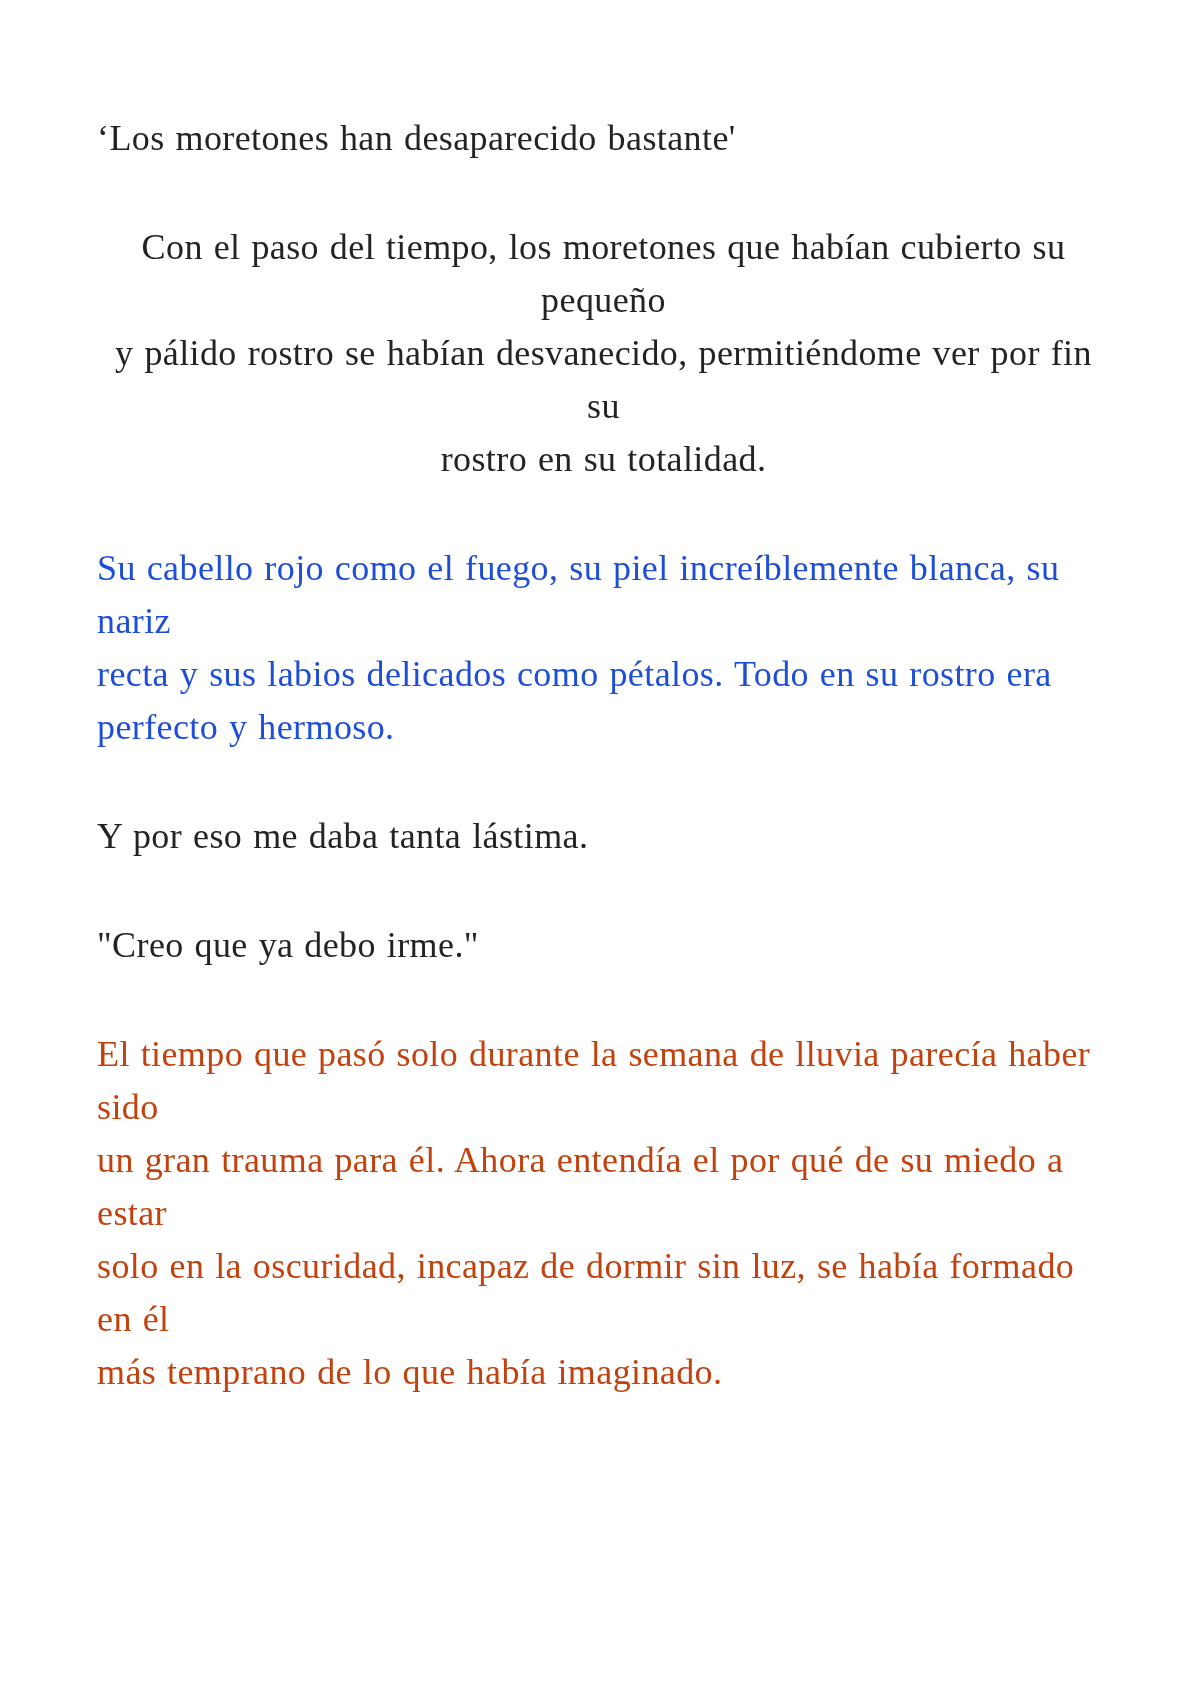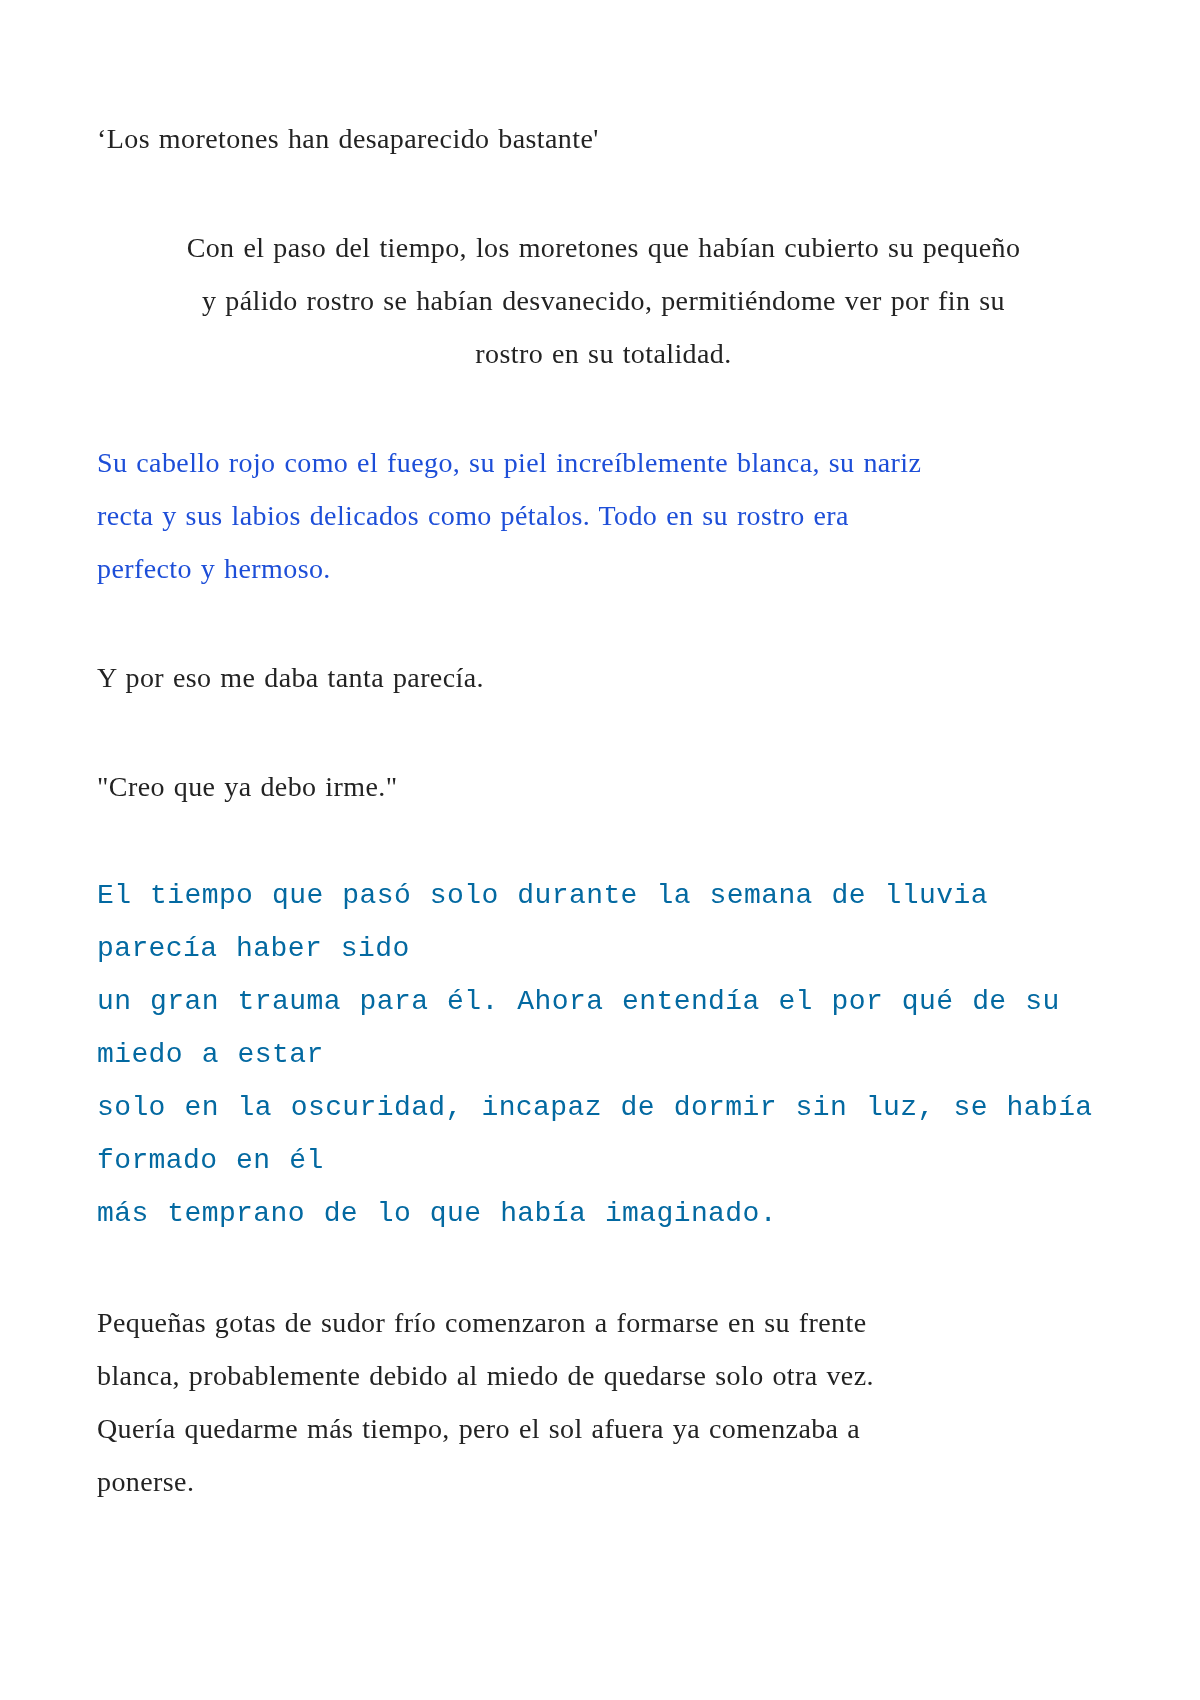--- a/index.html
+++ b/index.html
@@ -14,21 +14,21 @@
   }
   .page {
     box-sizing: border-box;
     width: 1200px;
     min-height: 1700px;
     padding: 112px 90px 40px 97px;
     background: #ffffff;
   }
   .chapter-text p {
     font-family: "Liberation Serif", "DejaVu Serif", serif;
-    font-size: 28px;
+    font-size: 36px;
     line-height: 53px;
     letter-spacing: 0.4px;
     word-spacing: 1.5px;
     color: #232323;
     margin: 0 0 56px 0;
     white-space: pre-line;
   }
   .chapter-text p:last-child {
     margin-bottom: 0;
   }
@@ -38,24 +38,20 @@
 
 <div class="page">
   <div class="chapter-text">
       <p style="color: rgb(35, 35, 35);">‘Los moretones han desaparecido bastante'</p>
       <p style="color: rgb(35, 35, 35); text-align: center;">Con el paso del tiempo, los moretones que habían cubierto su pequeño
 y pálido rostro se habían desvanecido, permitiéndome ver por fin su
 rostro en su totalidad.</p>
       <p style="color: #1d4ed8;">Su cabello rojo como el fuego, su piel increíblemente blanca, su nariz
 recta y sus labios delicados como pétalos. Todo en su rostro era
 perfecto y hermoso.</p>
-      <p style="color: rgb(35, 35, 35);">Y por eso me daba tanta parecía.</p>
+      <p style="color: rgb(35, 35, 35);">Y por eso me daba tanta lástima.</p>
       <p style="color: rgb(35, 35, 35);">"Creo que ya debo irme."</p>
-      <p style="color: #0369a1; font-family: Liberation Mono, monospace;">El tiempo que pasó solo durante la semana de lluvia parecía haber sido
+      <p style="color: #c2410c;">El tiempo que pasó solo durante la semana de lluvia parecía haber sido
 un gran trauma para él. Ahora entendía el por qué de su miedo a estar
 solo en la oscuridad, incapaz de dormir sin luz, se había formado en él
 más temprano de lo que había imaginado.</p>
-      <p style="color: rgb(35, 35, 35);">Pequeñas gotas de sudor frío comenzaron a formarse en su frente
-blanca, probablemente debido al miedo de quedarse solo otra vez.
-Quería quedarme más tiempo, pero el sol afuera ya comenzaba a
-ponerse.</p>
     </div>
 </div>
 
 </body></html>

